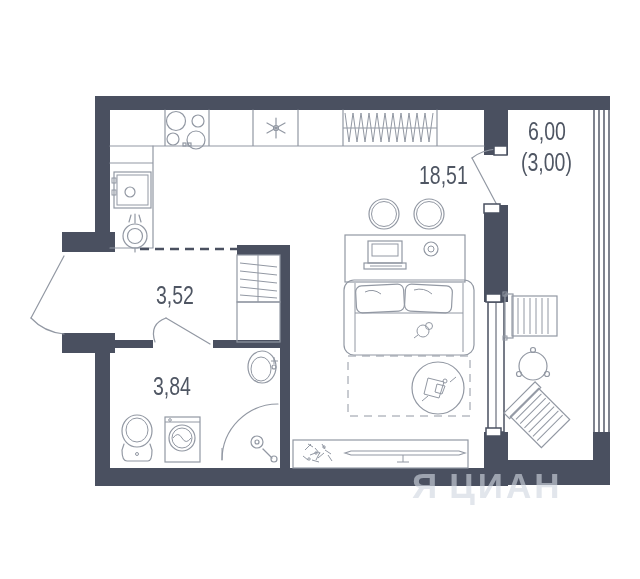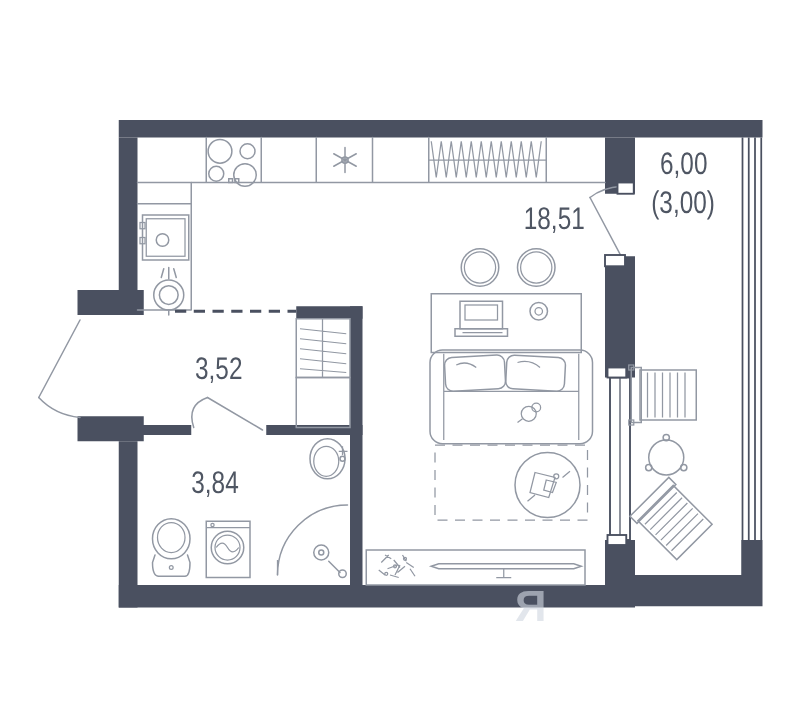--- a/index.html
+++ b/index.html
@@ -237,15 +237,16 @@
   </svg>
 
   <div class="area-label" style="left:419px;top:161px;">18,51</div>
   <div class="area-label" style="left:156px;top:281px;">3,52</div>
   <div class="area-label" style="left:153px;top:372px;">3,84</div>
   <div class="area-label" style="left:528px;top:117px;">6,00</div>
   <div class="area-label" style="left:521px;top:148px;">(3,00)</div>
 
   <div class="watermark">
     <span>Я</span>
+      <span>ЦИАН</span>
   </div>
 
 </div>
 
 </body></html>

